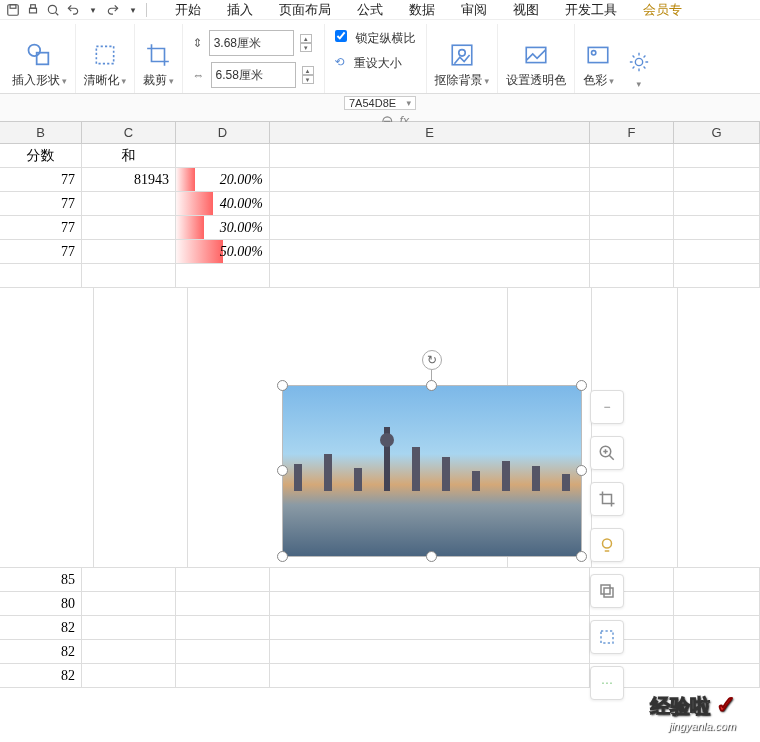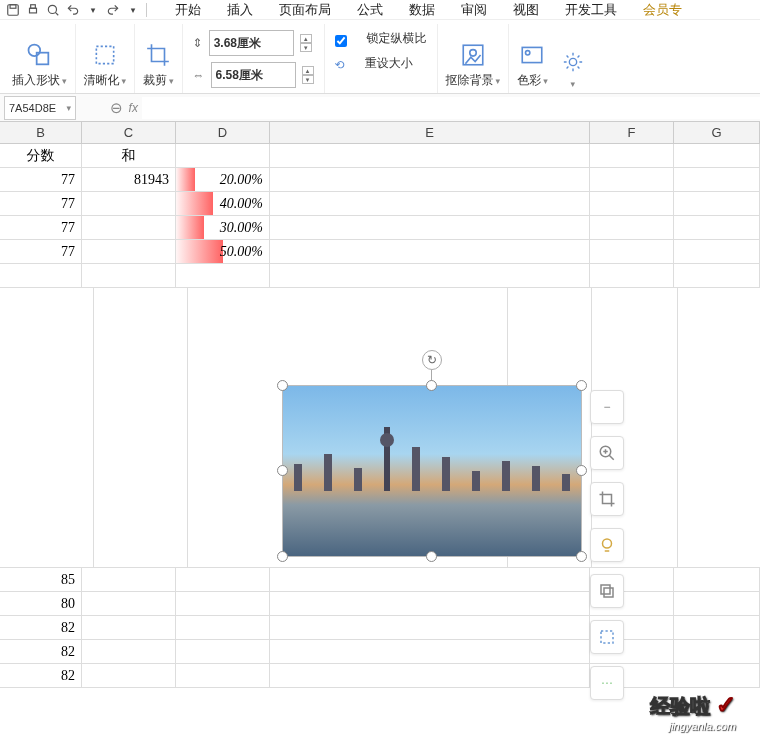--- a/index.html
+++ b/index.html
@@ -66,33 +66,33 @@
     border-right: 1px solid #eee;
   }
   .sizerow { display:flex; align-items:center; gap:6px; }
   .sizeinput {
     border:1px solid #bbb;
     width: 85px;
     height:20px;
     font-size:12px;
     padding:12px 4px;
     color:#333;
-    font-weight:bold;
   }
   .spin { display:flex; flex-direction:column; }
   .spin div { width:12px; height:9px; border:1px solid #bbb; font-size:7px; display:flex;align-items:center;justify-content:center;color:#666;}
   .locksizegroup { display:flex; flex-direction:column; padding:6px 10px; border-right:1px solid #eee; gap:8px;}
-  .lockrow { display:flex; align-items:flex-end; gap:20px; font-size:12px; color:#333;}
+  .lockrow { display:flex; align-items:flex-start; gap:9px; font-size:12px; color:#333;}
   .lockrow input { width:12px; height:12px;}
   .namecell {
     height: 28px;
     display:flex;
     align-items:center;
     border-bottom: 1px solid #ccc;
     background:#fafafa;
+    flex-direction:column;
   }
   .namebox {
     width: 72px;
     height: 24px;
     border:1px solid #ccc;
     background:#fff;
     margin:2px 4px;
     display:flex;
     align-items:center;
     padding:0 4px;
@@ -326,20 +326,29 @@
           <rect x="3" y="3" width="18" height="18"></rect>
           <circle cx="12" cy="10" r="3"></circle>
           <path d="M5 20l5-6 4 4 5-6"></path>
         </svg>
       </div>
     <div class="lbl">
         <span>抠除背景</span>
         <span class="dd">▾</span>
       </div>
   </div>
+  <div class="rgroup">
+    <div class="bigicon">
+        <svg width="26" height="26" viewBox="0 0 24 24" fill="none" stroke="#5b8dd6" stroke-width="1.5">
+          <rect x="3" y="5" width="18" height="14"></rect>
+          <path d="M3 17l6-6 4 4 8-8"></path>
+        </svg>
+      </div>
+    <div class="lbl">设置透明色</div>
+  </div>
   <div class="rgroup noborder">
     <div class="bigicon">
         <svg width="26" height="26" viewBox="0 0 24 24" fill="none" stroke="#5b8dd6" stroke-width="1.5">
           <rect x="3" y="5" width="18" height="14"></rect>
           <circle cx="8" cy="10" r="2"></circle>
         </svg>
       </div>
     <div class="lbl">
         <span>色彩</span>
         <span class="dd">▾</span>

